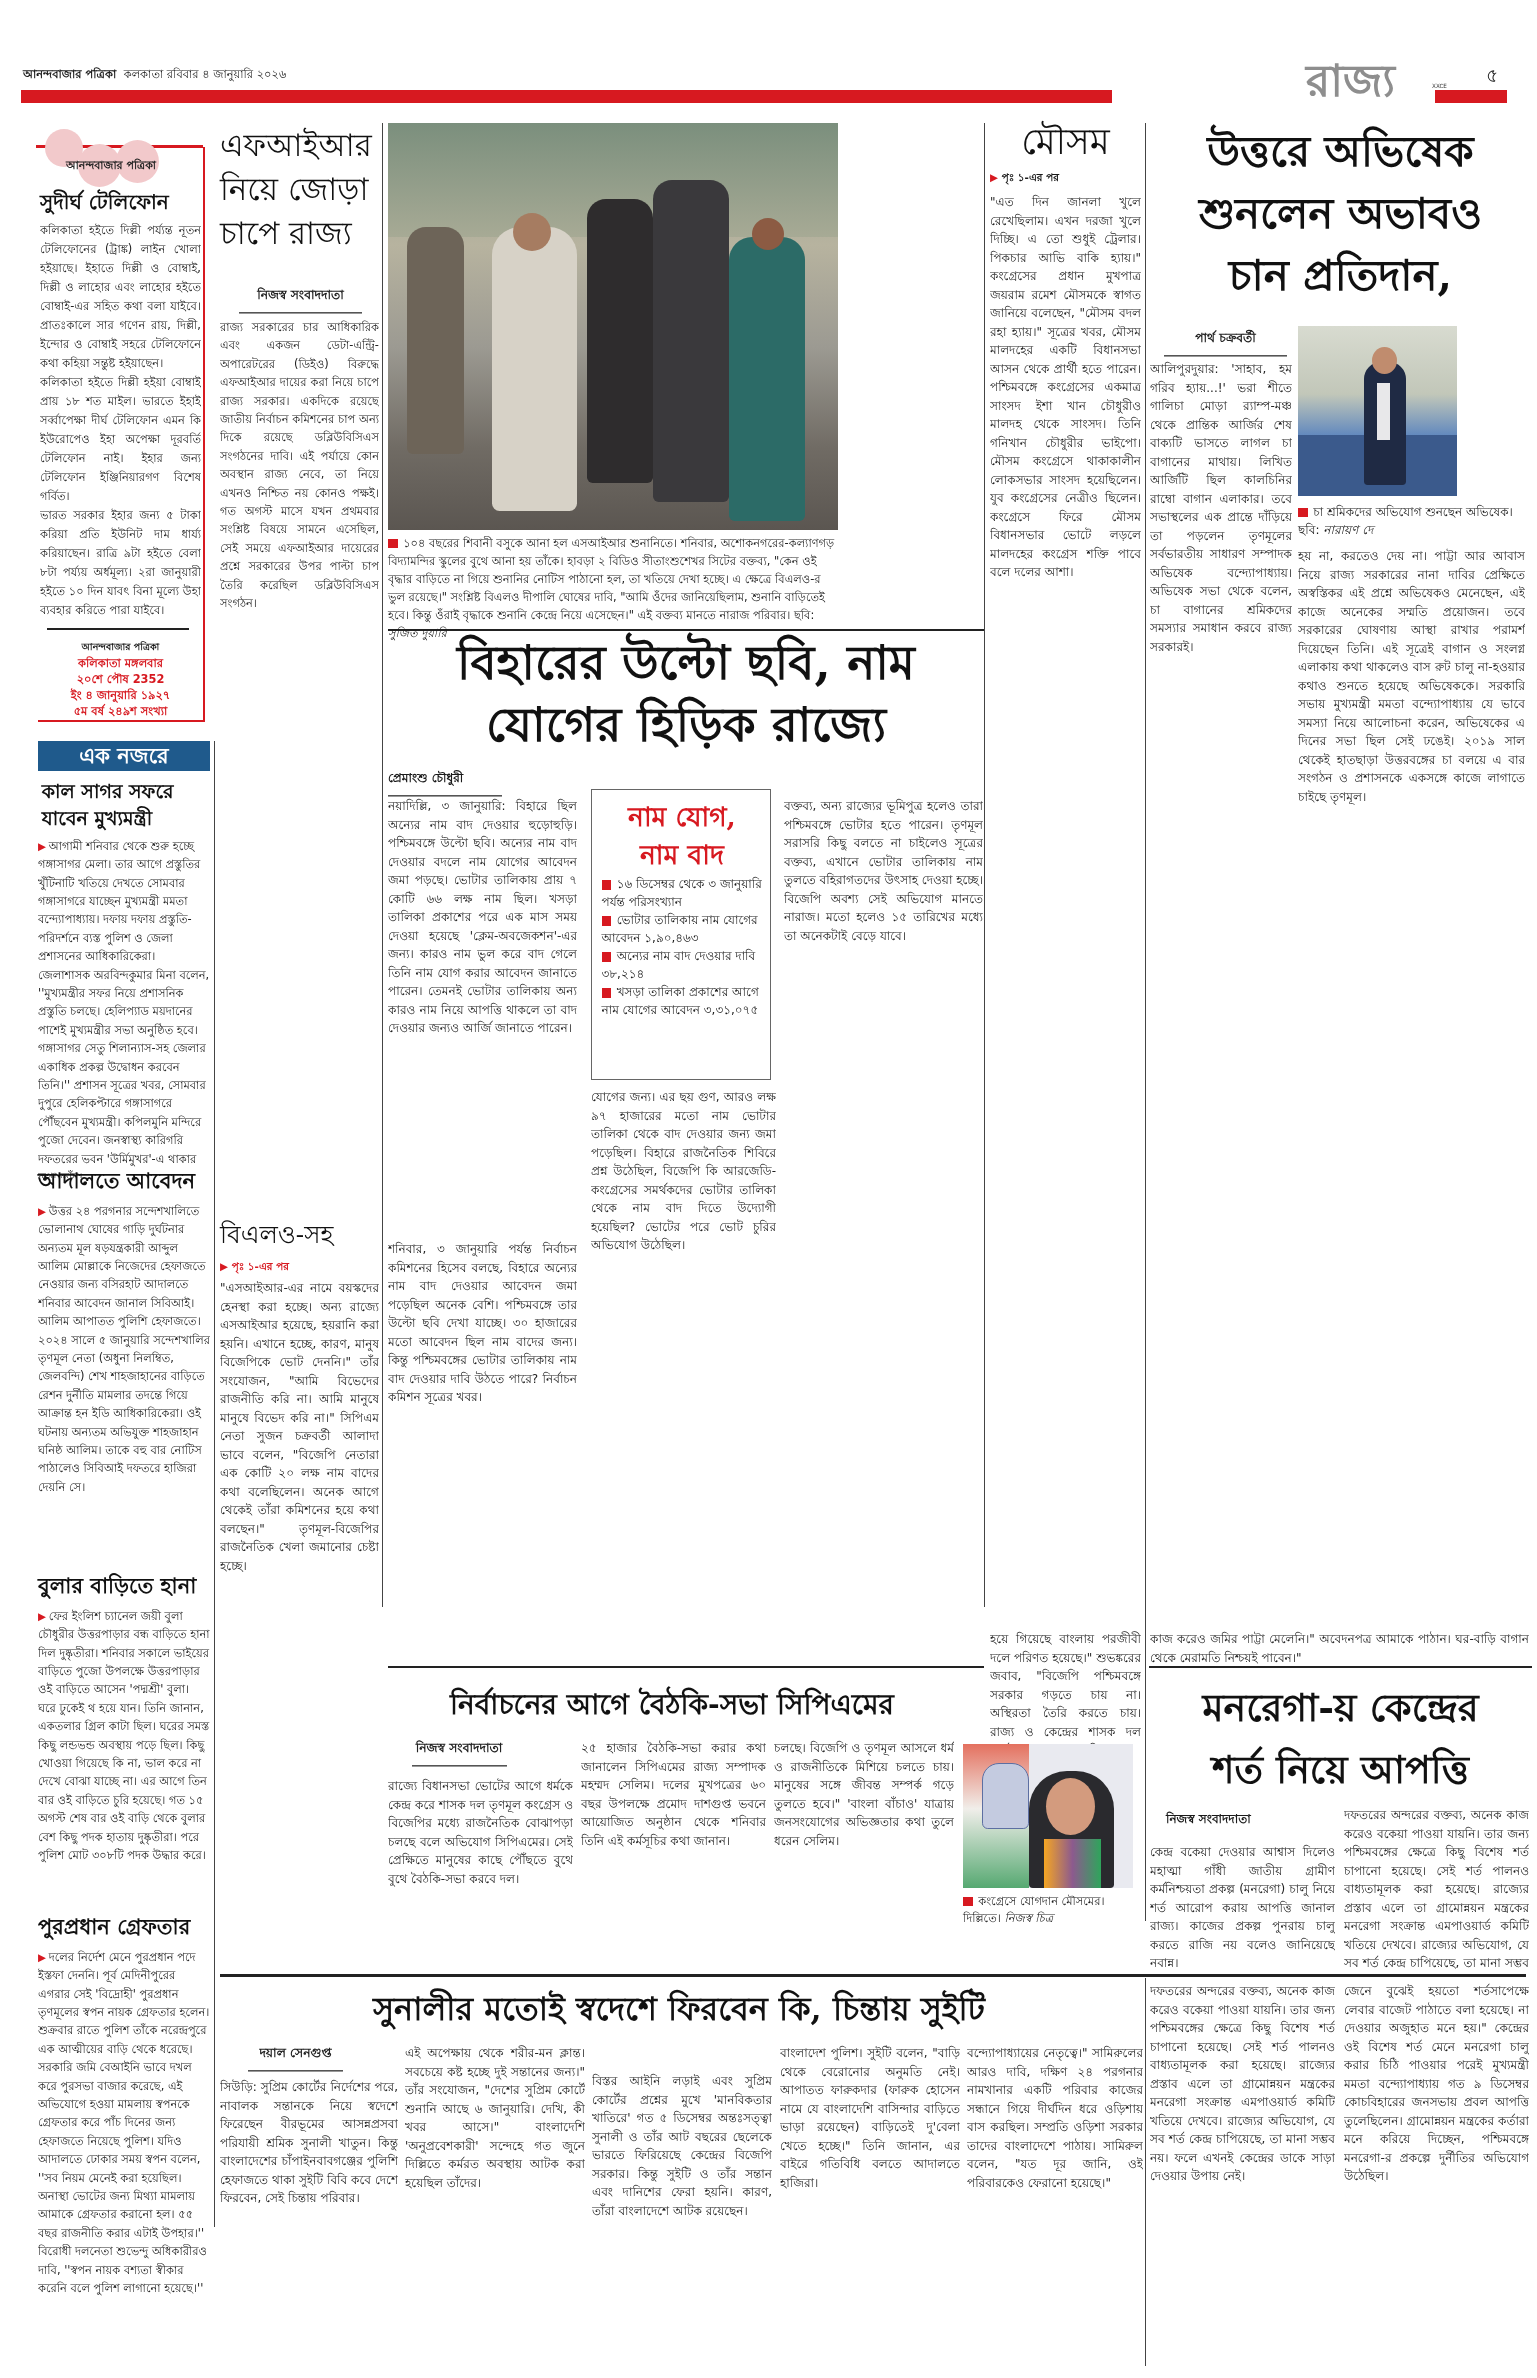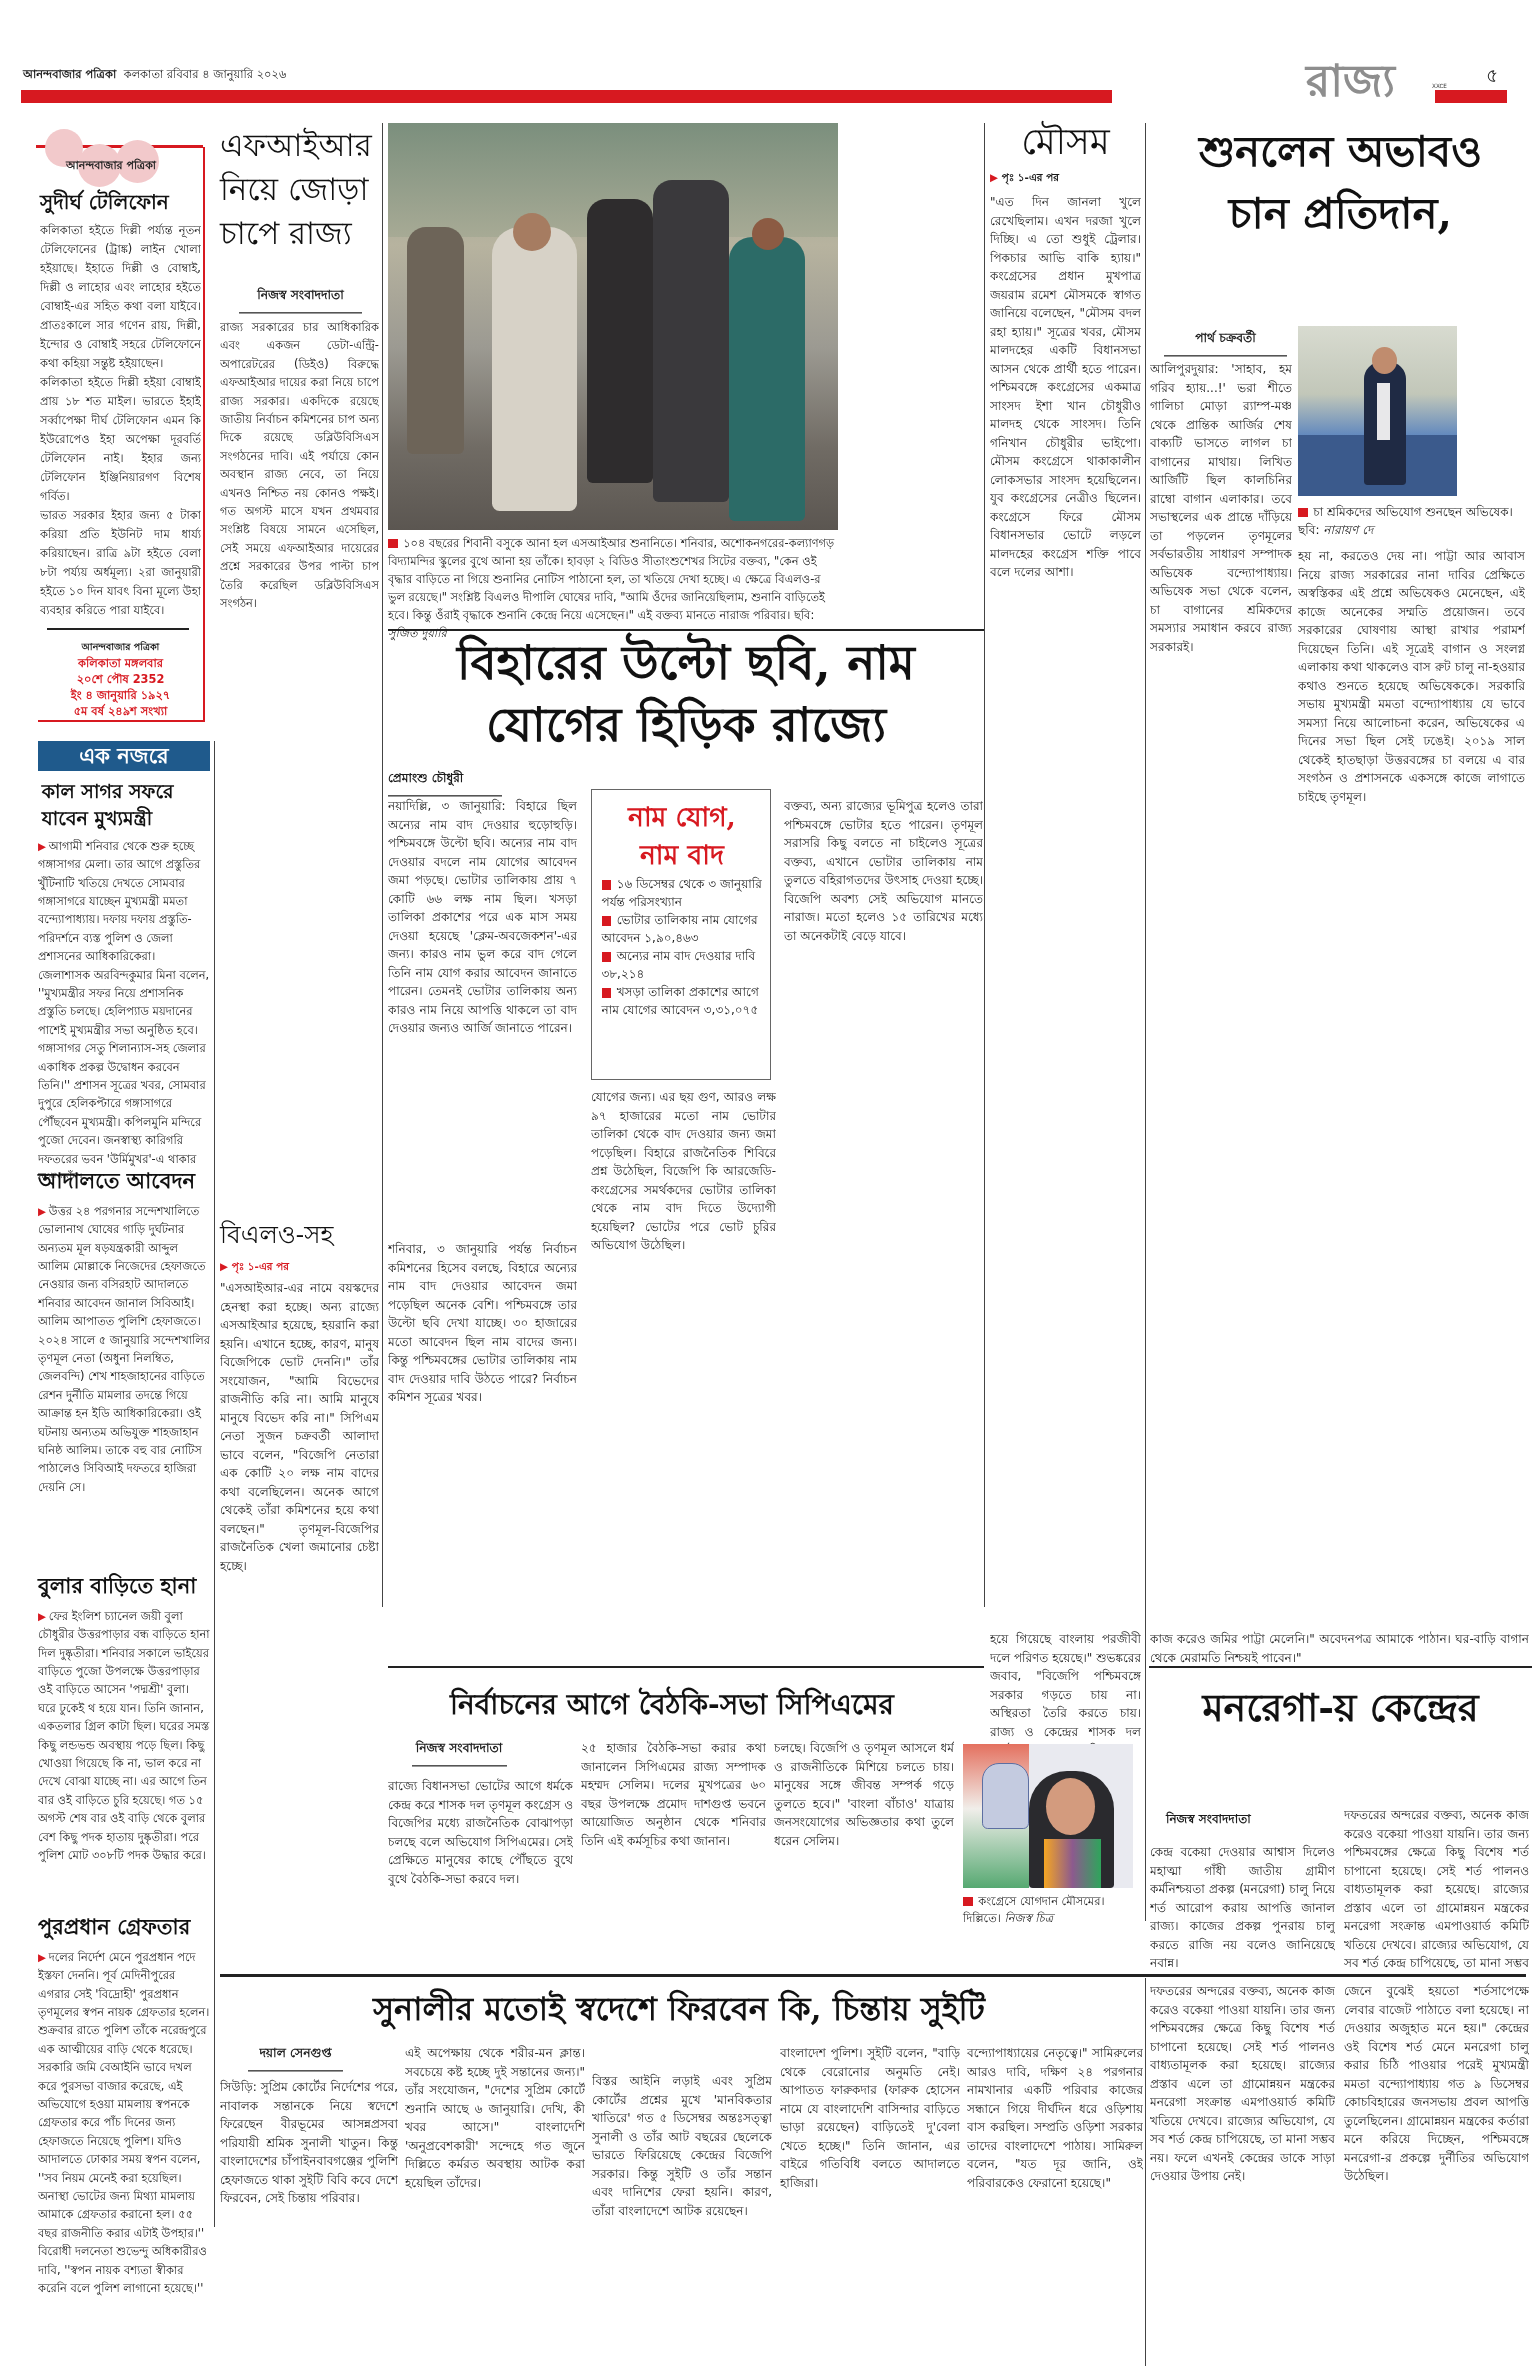--- a/index.html
+++ b/index.html
@@ -164,20 +164,21 @@
   <div style="position:absolute;left:81px;top:95px;width:57px;height:49px;background:linear-gradient(90deg,#f5a623,#8c5a8e,#2ea55b);"></div>
 </div>
 <div class="abs" style="left:963px;top:1893px;width:170px;font-size:11.4px;line-height:17px;">
   <span class="sq"></span><span>কংগ্রেসে যোগদান মৌসমের। দিল্লিতে।</span>
   <i>নিজস্ব চিত্র</i>
 </div>
 
 <div class="vrule" style="left:1145px;top:123px;height:1798px;"></div>
 
 <div class="abs hl" style="left:1149px;top:121px;width:383px;text-align:center;font-size:42px;line-height:62px;">
+  <div>উত্তরে অভিষেক</div>
   <div>শুনলেন অভাবও</div>
   <div>চান প্রতিদান,</div>
 </div>
 <div class="abs" style="left:1150px;top:329px;width:151px;">
   <div class="byline">পার্থ চক্রবর্তী</div>
   <div class="byline-rule"></div>
 </div>
 <div class="abs txt" style="left:1150px;top:360px;width:142px;height:1249px;">আলিপুরদুয়ার: 'সাহাব, হম গরিব হ্যায়...!' ভরা শীতে গালিচা মোড়া র‍্যাম্প-মঞ্চ থেকে প্রান্তিক আর্জির শেষ বাক্যটি ভাসতে লাগল চা বাগানের মাথায়। লিখিত আর্জিটি ছিল কালচিনির রাম্বো বাগান এলাকার। তবে সভাস্থলের এক প্রান্তে দাঁড়িয়ে তা পড়লেন তৃণমূলের সর্বভারতীয় সাধারণ সম্পাদক অভিষেক বন্দ্যোপাধ্যায়। অভিষেক সভা থেকে বলেন, চা বাগানের শ্রমিকদের সমস্যার সমাধান করবে রাজ্য সরকারই।</div>
 <div class="photo" style="left:1298px;top:326px;width:159px;height:170px;background:linear-gradient(180deg,#d8dbd0 0%,#c2c7b9 40%,#4c7bbf 70%,#3c5c8b 100%);">
   <div style="position:absolute;left:0;top:109px;width:159px;height:62px;background:#3b5a8c;"></div>
@@ -190,20 +191,21 @@
   <span>ছবি:</span>
   <i>নারায়ণ দে</i>
 </div>
 <div class="abs txt" style="left:1298px;top:547px;width:227px;height:1062px;">হয় না, করতেও দেয় না। পাট্টা আর আবাস নিয়ে রাজ্য সরকারের নানা দাবির প্রেক্ষিতে অস্বস্তিকর এই প্রশ্নে অভিষেকও মেনেছেন, এই কাজে অনেকের সম্মতি প্রয়োজন। তবে সরকারের ঘোষণায় আস্থা রাখার পরামর্শ দিয়েছেন তিনি। এই সূত্রেই বাগান ও সংলগ্ন এলাকায় কথা থাকলেও বাস রুট চালু না-হওয়ার কথাও শুনতে হয়েছে অভিষেককে। সরকারি সভায় মুখ্যমন্ত্রী মমতা বন্দ্যোপাধ্যায় যে ভাবে সমস্যা নিয়ে আলোচনা করেন, অভিষেকের এ দিনের সভা ছিল সেই ঢঙেই। ২০১৯ সাল থেকেই হাতছাড়া উত্তরবঙ্গের চা বলয়ে এ বার সংগঠন ও প্রশাসনকে একসঙ্গে কাজে লাগাতে চাইছে তৃণমূল।</div>
 <div class="abs txt" style="left:1150px;top:1630px;width:379px;height:38px;">কাজ করেও জমির পাট্টা মেলেনি।" অবেদনপত্র আমাকে পাঠান। ঘর-বাড়ি বাগান থেকে মেরামতি নিশ্চয়ই পাবেন।"</div>
 
 <div class="hrule" style="left:1149px;top:1666px;width:383px;height:1.9px;"></div>
 
 <div class="abs hl" style="left:1149px;top:1677px;width:383px;text-align:center;font-size:38px;line-height:62px;">
   <div>মনরেগা-য় কেন্দ্রের</div>
+  <div>শর্ত নিয়ে আপত্তি</div>
 </div>
 <div class="abs" style="left:1166px;top:1810px;font-size:12px;font-weight:bold;">নিজস্ব সংবাদদাতা</div>
 <div class="abs txt" style="left:1150px;top:1843px;width:185px;height:132px;">কেন্দ্র বকেয়া দেওয়ার আশ্বাস দিলেও মহাত্মা গাঁধী জাতীয় গ্রামীণ কর্মনিশ্চয়তা প্রকল্প (মনরেগা) চালু নিয়ে শর্ত আরোপ করায় আপত্তি জানাল রাজ্য। কাজের প্রকল্প পুনরায় চালু করতে রাজি নয় বলেও জানিয়েছে নবান্ন।</div>
 <div class="abs txt" style="left:1344px;top:1806px;width:185px;height:170px;">দফতরের অন্দরের বক্তব্য, অনেক কাজ করেও বকেয়া পাওয়া যায়নি। তার জন্য পশ্চিমবঙ্গের ক্ষেত্রে কিছু বিশেষ শর্ত চাপানো হয়েছে। সেই শর্ত পালনও বাধ্যতামূলক করা হয়েছে। রাজ্যের প্রস্তাব এলে তা গ্রামোন্নয়ন মন্ত্রকের মনরেগা সংক্রান্ত এমপাওয়ার্ড কমিটি খতিয়ে দেখবে। রাজ্যের অভিযোগ, যে সব শর্ত কেন্দ্র চাপিয়েছে, তা মানা সম্ভব নয়। ফলে এখনই কেন্দ্রের ডাকে সাড়া দেওয়ার উপায় নেই।</div>
 
 <div class="hrule" style="left:388px;top:1666px;width:596px;height:1.9px;"></div>
 <div class="abs hl" style="left:388px;top:1675px;width:568px;text-align:center;font-size:28px;line-height:59px;white-space:nowrap;">নির্বাচনের আগে বৈঠকি-সভা সিপিএমের</div>
 <div class="abs" style="left:388px;top:1739px;width:142px;">
   <div class="byline">নিজস্ব সংবাদদাতা</div>
   <div class="byline-rule" style="width:95px;"></div>

